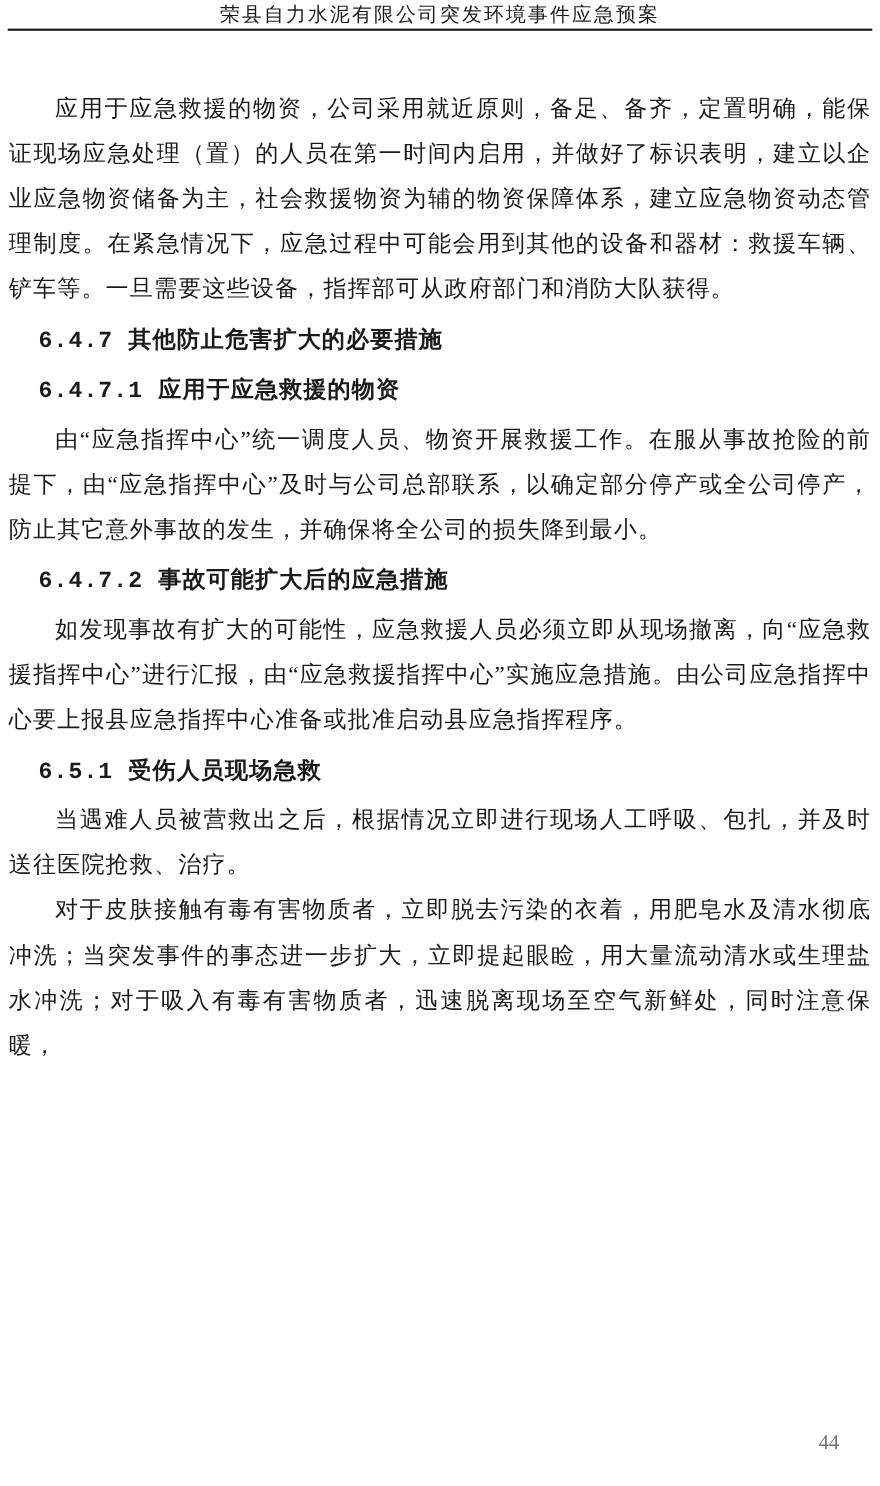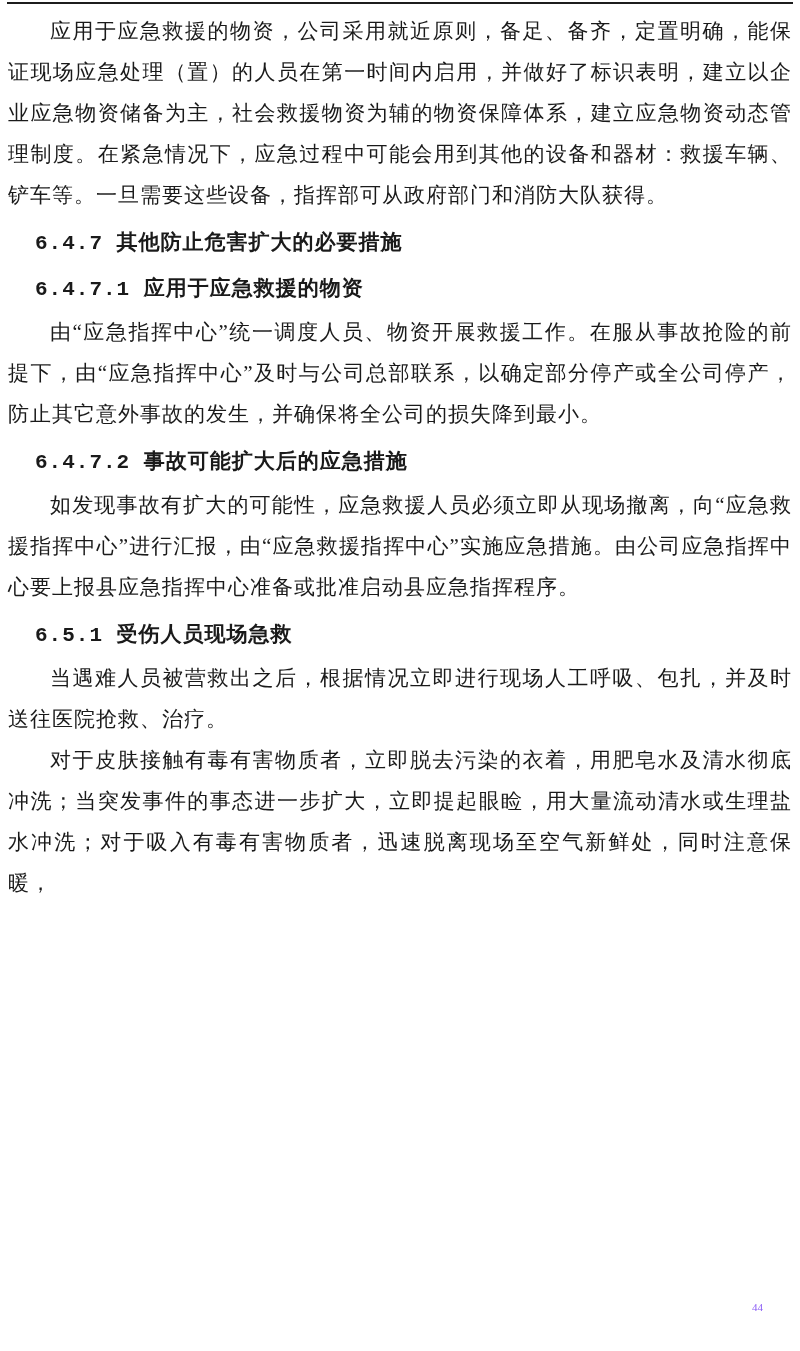--- a/index.html
+++ b/index.html
@@ -27,48 +27,50 @@
     background: #1c1c1c;
     margin: 2px 7px 0 7px;
   }
   .content {
     padding: 7px 8px 0 8px;
     font-size: 21px;
     letter-spacing: 1px;
     line-height: 41px;
     text-align: justify;
     text-justify: inter-ideograph;
+    margin-top: 43px;
   }
   .para {
     margin: 0;
     text-indent: 2em;
   }
   .heading {
     font-family: Liberation Mono, monospace;
     font-weight: bold;
     font-size: 21px;
     line-height: 36px;
     letter-spacing: 1px;
     margin: 10px 0 4px 27px;
     text-align: left;
   }
   .page-number {
     position: absolute;
     top: 1301px;
     right: 37px;
-    font-size: 11px;
+    font-size: 19px;
     letter-spacing: 0;
-    color: #8b5cf6;
+    color: #737373;
   }
 </style>
 </head>
 <body>
 
 <div class="page">
 
+  <div class="doc-header">荣县自力水泥有限公司突发环境事件应急预案</div>
   <div class="header-rule"></div>
 
   <div class="content">
     <p class="para">应用于应急救援的物资，公司采用就近原则，备足、备齐，定置明确，能保证现场应急处理（置）的人员在第一时间内启用，并做好了标识表明，建立以企业应急物资储备为主，社会救援物资为辅的物资保障体系，建立应急物资动态管理制度。在紧急情况下，应急过程中可能会用到其他的设备和器材：救援车辆、铲车等。一旦需要这些设备，指挥部可从政府部门和消防大队获得。</p>
     <p class="heading">6.4.7 其他防止危害扩大的必要措施</p>
     <p class="heading">6.4.7.1 应用于应急救援的物资</p>
     <p class="para">由“应急指挥中心”统一调度人员、物资开展救援工作。在服从事故抢险的前提下，由“应急指挥中心”及时与公司总部联系，以确定部分停产或全公司停产，防止其它意外事故的发生，并确保将全公司的损失降到最小。</p>
     <p class="heading">6.4.7.2 事故可能扩大后的应急措施</p>
     <p class="para">如发现事故有扩大的可能性，应急救援人员必须立即从现场撤离，向“应急救援指挥中心”进行汇报，由“应急救援指挥中心”实施应急措施。由公司应急指挥中心要上报县应急指挥中心准备或批准启动县应急指挥程序。</p>
     <p class="heading">6.5.1 受伤人员现场急救</p>

